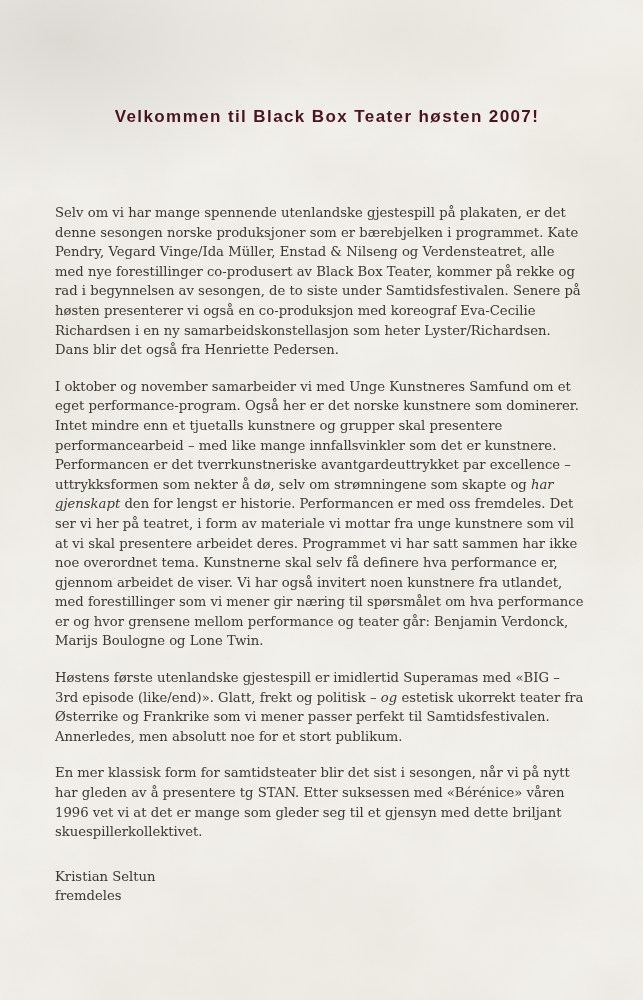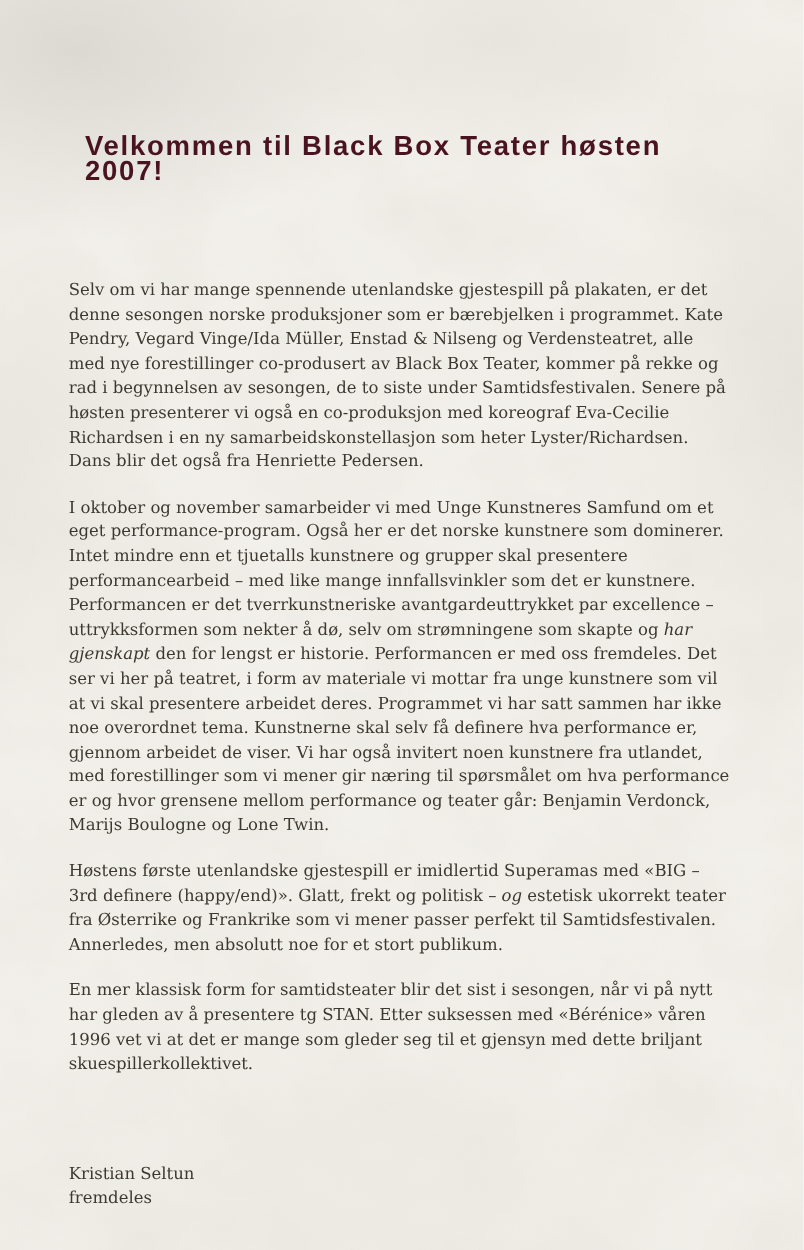--- a/index.html
+++ b/index.html
@@ -30,39 +30,40 @@
   .content {
     position: absolute;
     left: 55px;
     top: 107px;
     width: 531px;
   }
   .title {
     margin: 0 0 0 13px;
     font-family: "Liberation Sans", "DejaVu Sans", sans-serif;
     font-weight: bold;
-    font-size: 22px;
+    font-size: 17px;
     line-height: 20px;
     letter-spacing: 1.4px;
     color: #4a1320;
+    text-align: center;
   }
   .body-text {
     margin-top: 76px;
     color: #3c372f;
     font-size: 13.2px;
     line-height: 19.6px;
   }
   .para {
     margin: 0 0 17px 0;
   }
   .italic {
     font-style: italic;
   }
   .signature {
-    margin-top: 68px;
+    margin-top: 25px;
     color: #3c372f;
     font-size: 13.2px;
     line-height: 19.6px;
   }
 </style>
 </head>
 <body>
 
 <div class="page">
 
@@ -81,21 +82,21 @@
 
   <div class="content">
 
     <h1 class="title">Velkommen til Black Box Teater høsten 2007!</h1>
 
     <div class="body-text">
       <p class="para"><span>Selv om vi har mange spennende utenlandske gjestespill på plakaten, er det denne sesongen norske produksjoner som er bærebjelken i programmet. Kate Pendry, Vegard Vinge/Ida Müller, Enstad &amp; Nilseng og Verdensteatret, alle med nye forestillinger co-produsert av Black Box Teater, kommer på rekke og rad i begynnelsen av sesongen, de to siste under Samtidsfestivalen. Senere på høsten presenterer vi også en co-produksjon med koreograf Eva-Cecilie Richardsen i en ny samarbeidskonstellasjon som heter Lyster/Richardsen. Dans blir det også fra Henriette Pedersen.</span></p>
 
       <p class="para"><span>I oktober og november samarbeider vi med Unge Kunstneres Samfund om et eget performance-program. Også her er det norske kunstnere som dominerer. Intet mindre enn et tjuetalls kunstnere og grupper skal presentere performancearbeid – med like mange innfallsvinkler som det er kunstnere. Performancen er det tverrkunstneriske avantgardeuttrykket par excellence – uttrykksformen som nekter å dø, selv om strømningene som skapte og </span><span class="italic">har gjenskapt</span><span> den for lengst er historie. Performancen er med oss fremdeles. Det ser vi her på teatret, i form av materiale vi mottar fra unge kunstnere som vil at vi skal presentere arbeidet deres. Programmet vi har satt sammen har ikke noe overordnet tema. Kunstnerne skal selv få definere hva performance er, gjennom arbeidet de viser. Vi har også invitert noen kunstnere fra utlandet, med forestillinger som vi mener gir næring til spørsmålet om hva performance er og hvor grensene mellom performance og teater går: Benjamin Verdonck, Marijs Boulogne og Lone Twin.</span></p>
 
-      <p class="para"><span>Høstens første utenlandske gjestespill er imidlertid Superamas med «BIG – 3rd definere (happy/end)». Glatt, frekt og politisk – </span><span class="italic">og</span><span> estetisk ukorrekt teater fra Østerrike og Frankrike som vi mener passer perfekt til Samtidsfestivalen. Annerledes, men absolutt noe for et stort publikum.</span></p>
+      <p class="para"><span>Høstens første utenlandske gjestespill er imidlertid Superamas med «BIG – 3rd episode (like/end)». Glatt, frekt og politisk – </span><span class="italic">og</span><span> estetisk ukorrekt teater fra Østerrike og Frankrike som vi mener passer perfekt til Samtidsfestivalen. Annerledes, men absolutt noe for et stort publikum.</span></p>
 
       <p class="para"><span>En mer klassisk form for samtidsteater blir det sist i sesongen, når vi på nytt har gleden av å presentere tg STAN. Etter suksessen med «Bérénice» våren 1996 vet vi at det er mange som gleder seg til et gjensyn med dette briljant skuespillerkollektivet.</span></p>
     </div>
 
     <div class="signature">
       <div>Kristian Seltun</div>
       <div>fremdeles</div>
     </div>
 
   </div>

